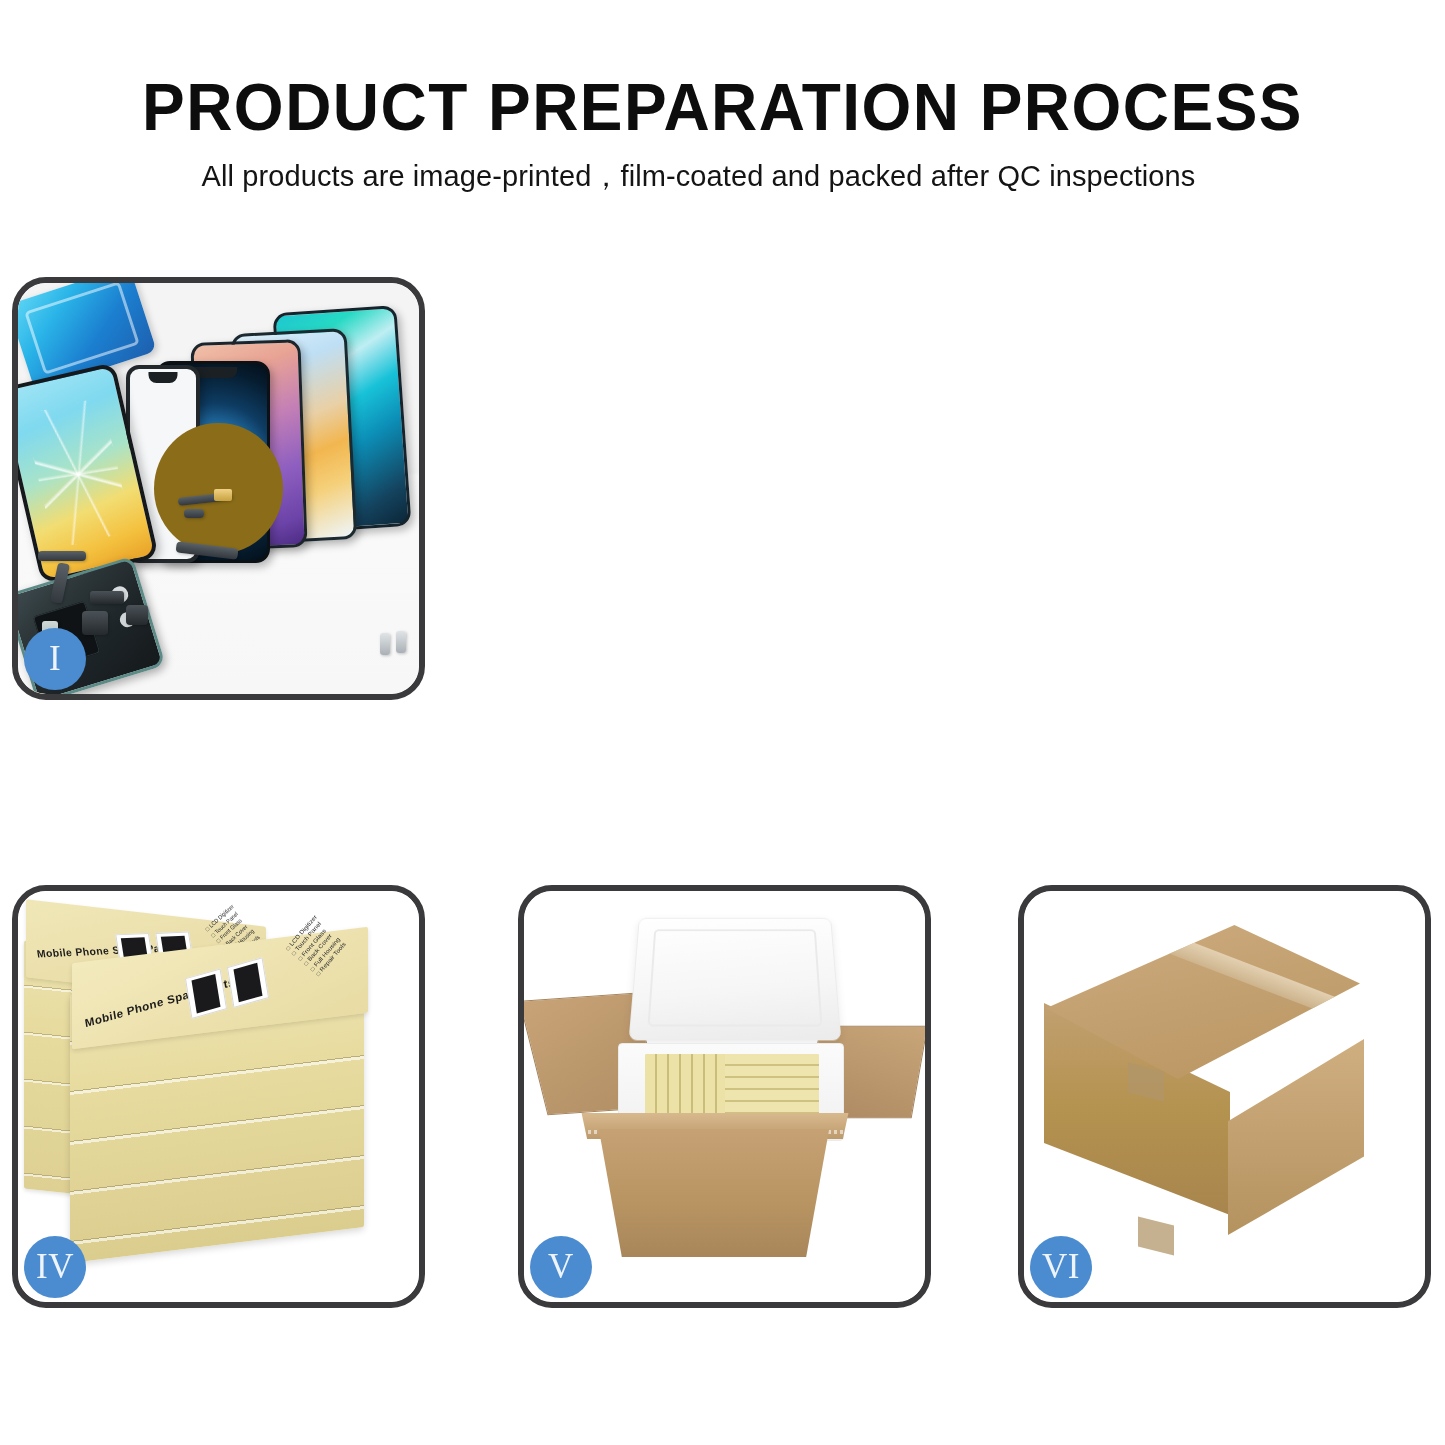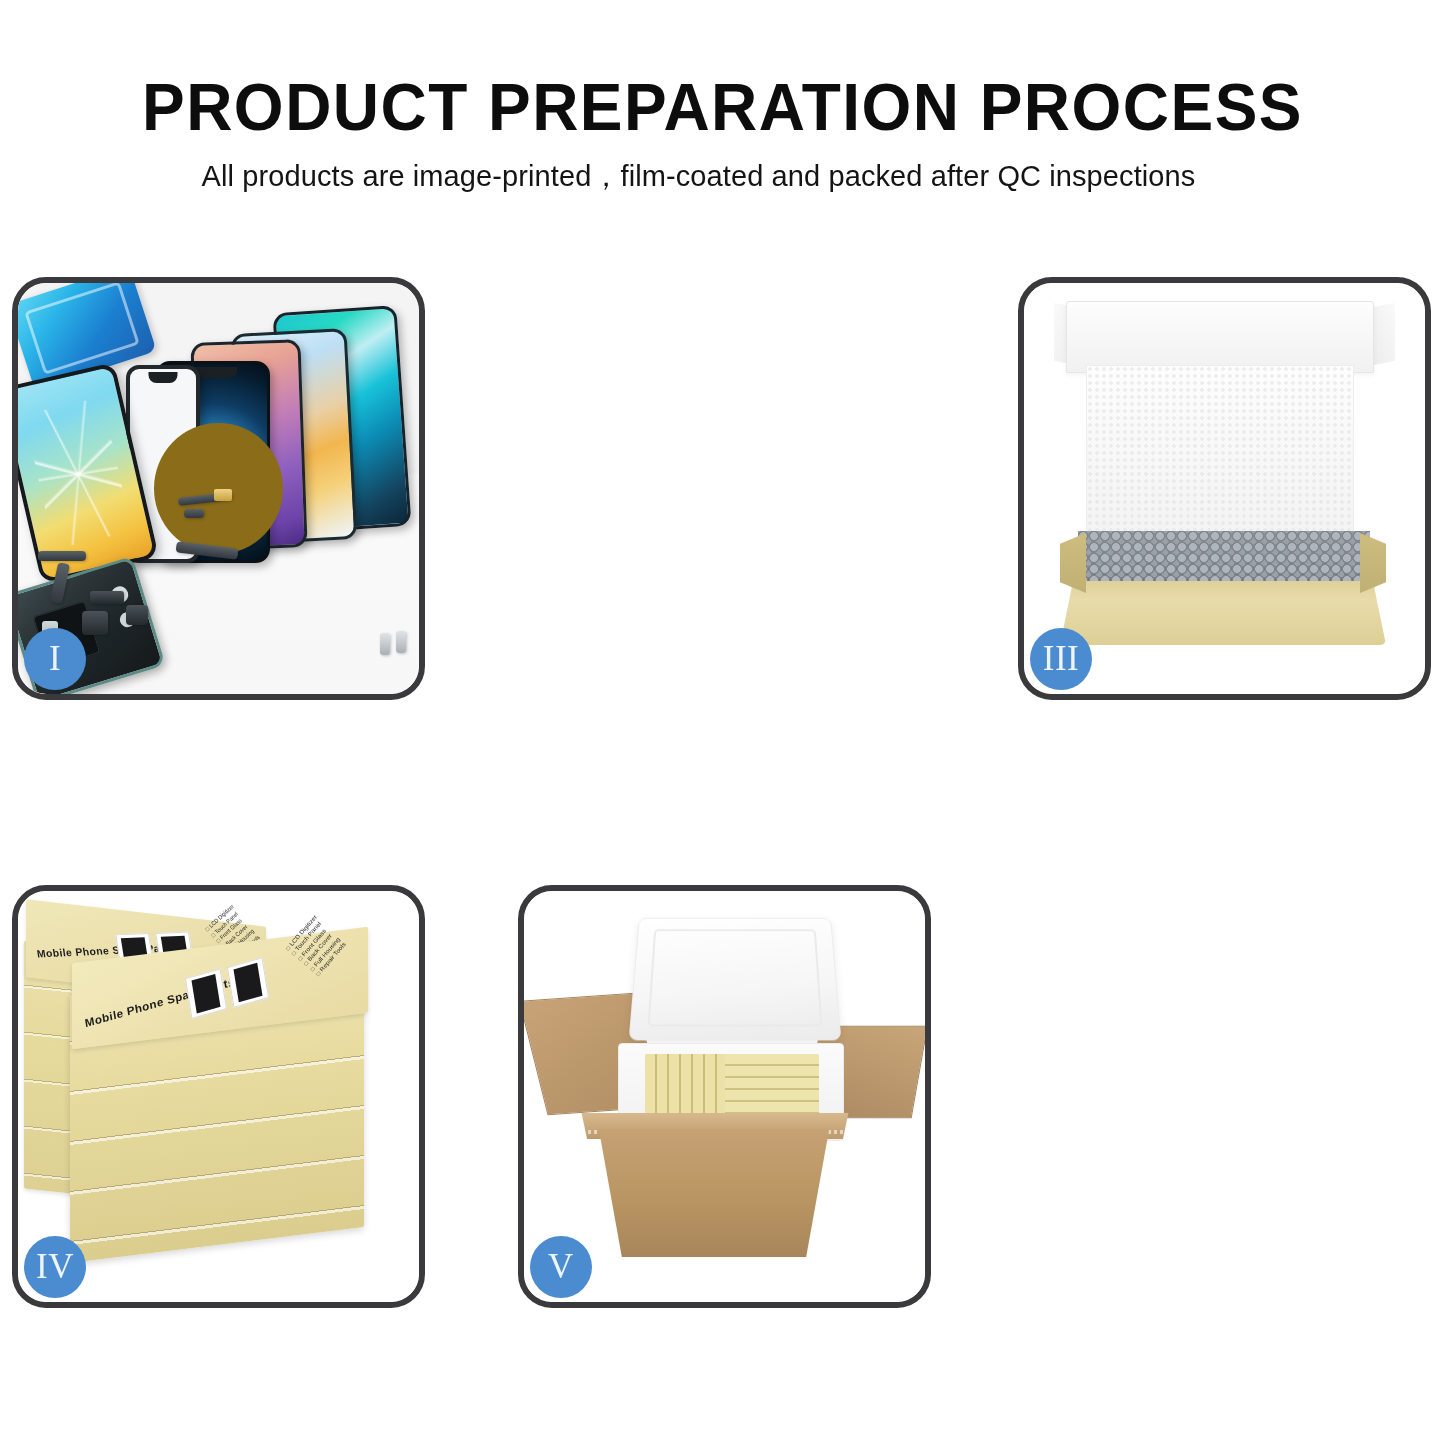--- a/index.html
+++ b/index.html
@@ -352,36 +352,20 @@
       <div class="p1-misc" style="left:108px; top:322px; width:22px; height:20px; border-radius:4px;"></div>
       <div class="p1-misc" style="left:24px; top:338px; width:16px; height:26px; border-radius:3px; background:linear-gradient(180deg,#cfd8d6,#9fb0ad);"></div>
       <div class="p1-misc" style="left:362px; top:350px; width:10px; height:22px; border-radius:3px; background:linear-gradient(180deg,#e0e4e7,#a9b0b5);"></div>
       <div class="p1-misc" style="left:378px; top:348px; width:10px; height:22px; border-radius:3px; background:linear-gradient(180deg,#e0e4e7,#a9b0b5);"></div>
 
     </div>
     <div class="badge">I</div>
   </div>
 
 
-  <div class="panel" id="panel-3">
-    <div class="panel-media">
-      <div class="p3-bg"></div>
-      <div class="p3-lidflapL"></div>
-      <div class="p3-lidflapR"></div>
-      <div class="p3-lid"></div>
-      <div class="p3-foam"></div>
-      <div class="p3-tray">
-        <div class="p3-tray-inner"></div>
-        <div class="p3-front"></div>
-        <div class="p3-leftwall"></div>
-        <div class="p3-rightwall"></div>
-      </div>
-    </div>
-    <div class="badge">III</div>
-  </div>
 
   <div class="panel" id="panel-4">
     <div class="panel-media">
       <div class="p4-bg"></div>
 
       <div class="stackbox p4-back">
         <div class="p4-backlines"></div>
       </div>
 
       <div class="stackbox p4-topA">
@@ -435,14 +419,27 @@
       <div class="p5-foamlid"></div>
       <div class="p5-cooler">
         <div class="p5-contents"></div>
       </div>
       <div class="p5-rim"></div>
       <div class="p5-body"></div>
     </div>
     <div class="badge">V</div>
   </div>
 
+  <div class="panel" id="panel-6">
+    <div class="panel-media">
+      <div class="p6-bg"></div>
+      <div class="p6-sheet"></div>
+      <div class="p6-left"></div>
+      <div class="p6-right"></div>
+      <div class="p6-top"></div>
+      <div class="p6-tape"></div>
+      <div class="p6-sq1"></div>
+      <div class="p6-sq2"></div>
+    </div>
+    <div class="badge">VI</div>
+  </div>
 
 </div>
 
 </body></html>

